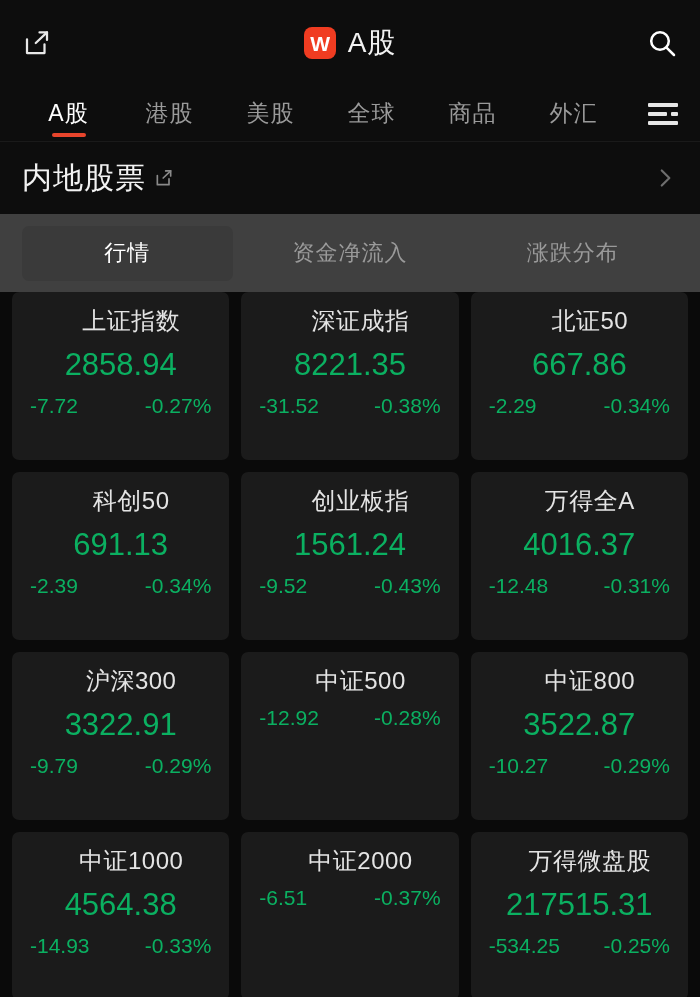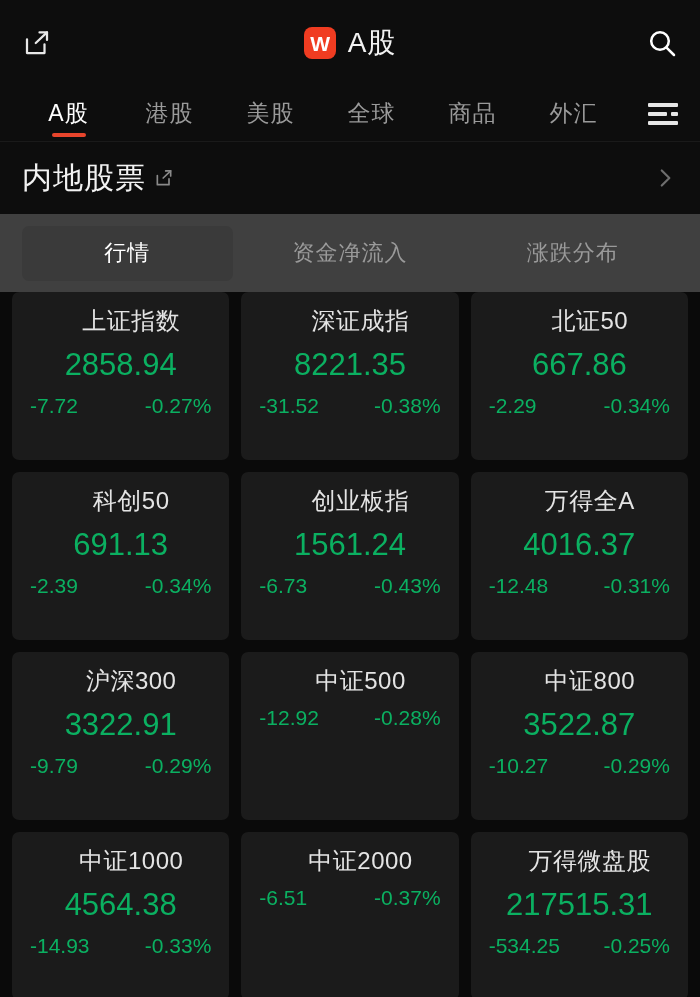--- a/index.html
+++ b/index.html
@@ -354,21 +354,21 @@
         <div class="card-price down">691.13</div>
         <div class="card-deltas">
           <span class="down">-2.39</span>
           <span class="down">-0.34%</span>
         </div>
       </div>
       <div class="card">
         <div class="card-name">创业板指</div>
         <div class="card-price down">1561.24</div>
         <div class="card-deltas">
-          <span class="down">-6.73</span>
+          <span class="down">-9.52</span>
           <span class="down">-0.43%</span>
         </div>
       </div>
       <div class="card">
         <div class="card-name">万得全A</div>
         <div class="card-price down">4016.37</div>
         <div class="card-deltas">
           <span class="down">-12.48</span>
           <span class="down">-0.31%</span>
         </div>

